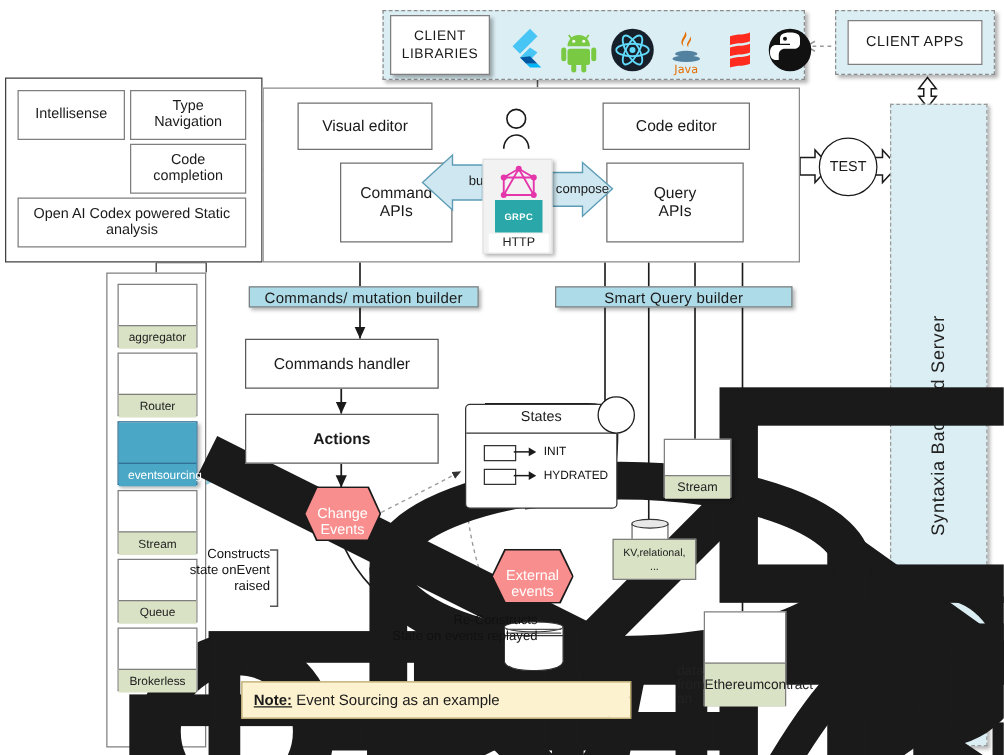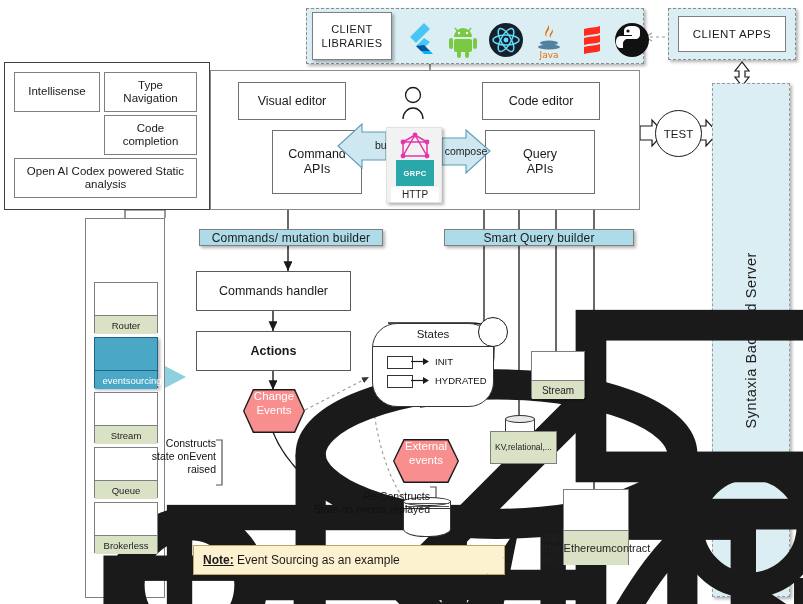--- a/index.html
+++ b/index.html
@@ -52,25 +52,25 @@
   .stackcard.active{border:1.5px solid #20638a;}
   .stackcard.active .ic{background:#4aa8c6;}
   .stackcard.active .lb{background:#4aa8c6;border-top:1.3px solid #20638a;color:#fff;padding-left:12px;}
 
   
   .flowbox{border:1.5px solid #5a5a5a;background:#fff;font-size:12.5px;}
 
   
   .hex{background:#f98e8e;color:#fff;font-size:11.5px;line-height:13.5px;
        clip-path:polygon(16% 0,84% 0,100% 50%,84% 100%,16% 100%,0 50%);
-       display:flex;align-items:center;justify-content:flex-start;text-align:center;flex-direction:column;}
+       display:flex;align-items:center;justify-content:flex-end;text-align:center;flex-direction:column;}
   .hexo{background:#1a1a1a;clip-path:polygon(16% 0,84% 0,100% 50%,84% 100%,16% 100%,0 50%);}
 
   
-  #states-box{left:372px;top:323px;width:122px;height:84px;border:1.5px solid #333;border-radius:25px;background:#fff;}
+  #states-box{left:372px;top:323px;width:122px;height:84px;border:1.5px solid #333;border-radius:4px;background:#fff;}
   #states-title{position:absolute;top:4px;width:100%;text-align:center;font-size:11.5px;}
   #states-div{position:absolute;left:0;top:22px;width:100%;height:0;border-top:1.4px solid #333;}
   .stlabel{position:absolute;font-size:9.5px;color:#111;}
   .stchip{position:absolute;width:24px;height:11px;border:1.3px solid #333;background:#fff;}
 
   
   .greencap{background:#d9e2c4;border:1.3px solid #7f7f7f;font-size:8.5px;line-height:11px;color:#222;}
 
   
   #note{left:193px;top:545px;width:312px;height:30px;background:#fdf2cf;border:1.2px solid #b9a66b;}
@@ -324,20 +324,29 @@
 
 <div class="abs ctr banner shadow" style="left:199px;top:229px;width:184px;height:17px;">
   <span>Commands/ mutation builder</span>
 </div>
 <div class="abs ctr banner shadow" style="left:444px;top:229px;width:190px;height:17px;">
   <span>Smart Query builder</span>
 </div>
 
 <div class="abs" id="sidebar">
 
+  <div class="abs stackcard" style="left:8px;top:8px;width:64px;height:51px;">
+    <div class="ic">
+      <svg width="34" height="20" viewBox="0 0 34 20">
+        <path d="M3,3 L17,10 M3,17 L17,10 M10,10 L30,10" stroke="#1a1a1a" stroke-width="1.5" fill="none"></path>
+        <path d="M24,5 L31,10 L24,15 Z" fill="#1a1a1a"></path>
+      </svg>
+    </div>
+    <div class="lb">aggregator</div>
+  </div>
 
   <div class="abs stackcard" style="left:8px;top:63px;width:64px;height:51px;">
     <div class="ic">
       <svg width="34" height="24" viewBox="0 0 34 24">
         <circle cx="4" cy="12" r="2.6" fill="none" stroke="#1a1a1a" stroke-width="1.4"></circle>
         <path d="M7,12 L13,12 M13,12 L21,4 M13,12 L21,12 M13,12 L21,20" stroke="#1a1a1a" stroke-width="1.3" fill="none"></path>
         <rect x="21" y="1" width="10" height="6" fill="none" stroke="#1a1a1a" stroke-width="1.3"></rect>
         <rect x="21" y="9" width="10" height="6" fill="none" stroke="#1a1a1a" stroke-width="1.3"></rect>
         <rect x="21" y="17" width="10" height="6" fill="none" stroke="#1a1a1a" stroke-width="1.3"></rect>
       </svg>
@@ -465,21 +474,21 @@
       <path d="M10,8 L13,10 M12,15 L16,14" stroke="#1a1a1a" stroke-width="1.2" fill="none"></path>
     </svg>
   </div>
   <div class="lb" style="font-size:10px;">Stream</div>
 </div>
 
 <div class="abs" style="left:505px;top:415px;width:30px;height:28px;">
   <div class="cyl-body"></div>
   <div class="cyl-top" style="height:8px;background:#e8e8e8;"></div>
 </div>
-<div class="abs ctr greencap" style="left:490px;top:431px;width:67px;height:33px;flex-direction:row;">
+<div class="abs ctr greencap" style="left:490px;top:431px;width:67px;height:33px;flex-direction:column;">
   <div>KV,relational,</div>
   <div>...</div>
 </div>
 
 <div class="abs stackcard" style="left:563px;top:489px;width:66px;height:76px;">
   <div class="ic" style="height:40px;">
     <svg width="26" height="36" viewBox="0 0 26 36">
       <path d="M13,1 L24,18 L13,24 L2,18 Z" fill="#111"></path>
       <path d="M13,26 L24,20 L13,35 L2,20 Z" fill="#111"></path>
     </svg>

